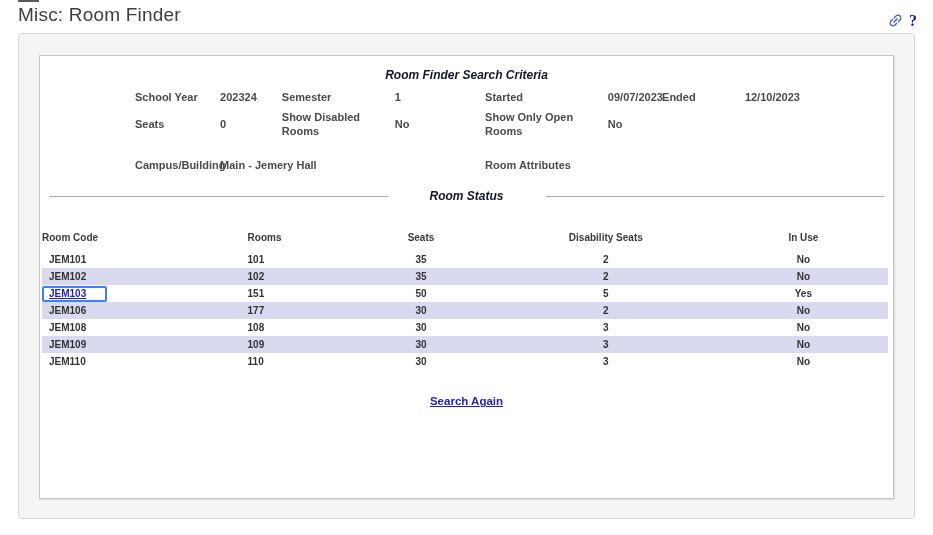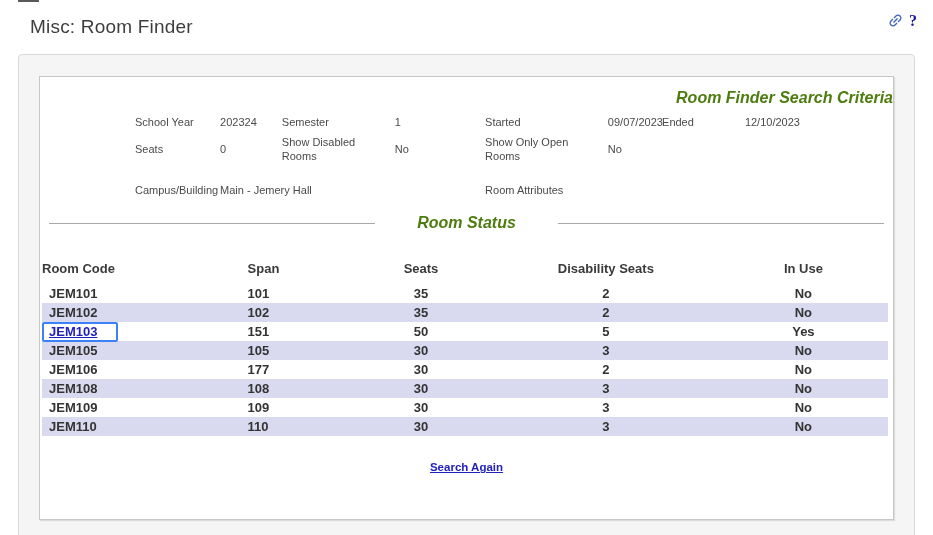--- a/index.html
+++ b/index.html
@@ -13,21 +13,21 @@
   }
   .top-sliver {
     position: absolute; top: 0; left: 18px; width: 21px; height: 2px;
     background: #5a5a5a;
   }
   .page-header {
     display: flex; justify-content: space-between; align-items: flex-start;
     padding: 4px 16px 0 18px;
   }
   .page-title {
-    font-size: 19px; font-weight: 400; color: #3e3e3e; margin: 12px;
+    font-size: 19px; font-weight: 400; color: #3e3e3e; margin: 0;
     letter-spacing: 0.2px;
   }
   .header-icons { display: flex; align-items: center; gap: 5px; padding-top: 8px; }
   .link-icon svg { display: block; }
   .help-icon {
     font-size: 16px; font-weight: 700; color: #17179c; line-height: 1;
     font-family: "Liberation Serif", serif;
   }
   .outer-panel {
     margin: 4px 18px 0 18px;
@@ -39,43 +39,43 @@
   }
   .inner-box {
     background: #ffffff;
     border: 1px solid #c6c6c6;
     box-shadow: 1px 1px 1px rgba(0,0,0,0.10);
     height: 100%;
     padding-top: 12px;
     overflow: hidden;
   }
   .criteria-title, .divider-title {
-    text-align: right; font-size: 16px; font-weight: 700; font-style: italic;
-    color: #4d7c0f;
+    text-align: center; font-size: 12px; font-weight: 700; font-style: italic;
+    color: #0f172a;
   }
   .criteria-title { margin-bottom: 5px; }
   table.criteria-table {
     border-collapse: collapse; table-layout: fixed;
     margin-left: 95px; width: 753px;
-    font-size: 11px; font-weight: 400; color: #4a4a4a;
+    font-size: 11px; font-weight: 700; color: #4a4a4a;
   }
   table.criteria-table td {
     vertical-align: middle; padding: 3px 6px 3px 0; line-height: 1.28;
   }
   table.criteria-table tr.spacer td { padding: 0; height: 14px; }
   td.nowrap { white-space: nowrap; }
   .section-divider {
     display: flex; align-items: center; margin: 14px 9px 0 9px;
   }
   .section-divider .line { flex: 1; height: 1px; background: #a9a9a9; }
   .section-divider .divider-title { margin: 0 42px; }
   table.room-table {
     border-collapse: collapse; table-layout: fixed;
     margin: 29px 5px 0 2px; width: 846px;
-    font-size: 13px; font-weight: 700; color: #333333;
+    font-size: 10px; font-weight: 700; color: #333333;
   }
   table.room-table th {
     font-weight: 700; color: #3a3a3a; padding: 0 0 8px 0;
   }
   table.room-table th.left, table.room-table td.left { text-align: left; }
   table.room-table th.center, table.room-table td.center { text-align: center; }
   table.room-table td { padding: 2px 0; height: 17px; vertical-align: middle; }
   table.room-table td.col-code { padding-left: 7px; }
   table.room-table tbody tr:nth-child(even) { background: #d9d9ef; }
   .room-link { color: #2121bd; font-weight: 700; text-decoration: underline; }
@@ -166,21 +166,21 @@
       <colgroup>
         <col style="width:24.3%">
           <col style="width:12%">
           <col style="width:17%">
           <col style="width:26.7%">
           <col style="width:20%">
       </colgroup>
       <thead>
         <tr>
           <th class="left col-code">Room Code</th>
-          <th class="left">Span</th>
+          <th class="left">Rooms</th>
           <th class="center">Seats</th>
           <th class="center">Disability Seats</th>
           <th class="center">In Use</th>
         </tr>
       </thead>
       <tbody id="room-rows">
           <tr>
             <td class="left col-code"><span>JEM101</span></td>
             <td class="left">101</td>
             <td class="center">35</td>
@@ -195,27 +195,20 @@
             <td class="center">No</td>
           </tr>
           <tr>
             <td class="left col-code"><span class="annotation-box"><a href="#" class="room-link">JEM103</a></span></td>
             <td class="left">151</td>
             <td class="center">50</td>
             <td class="center">5</td>
             <td class="center">Yes</td>
           </tr>
           <tr>
-            <td class="left col-code"><span>JEM105</span></td>
-            <td class="left">105</td>
-            <td class="center">30</td>
-            <td class="center">3</td>
-            <td class="center">No</td>
-          </tr>
-          <tr>
             <td class="left col-code"><span>JEM106</span></td>
             <td class="left">177</td>
             <td class="center">30</td>
             <td class="center">2</td>
             <td class="center">No</td>
           </tr>
           <tr>
             <td class="left col-code"><span>JEM108</span></td>
             <td class="left">108</td>
             <td class="center">30</td>

